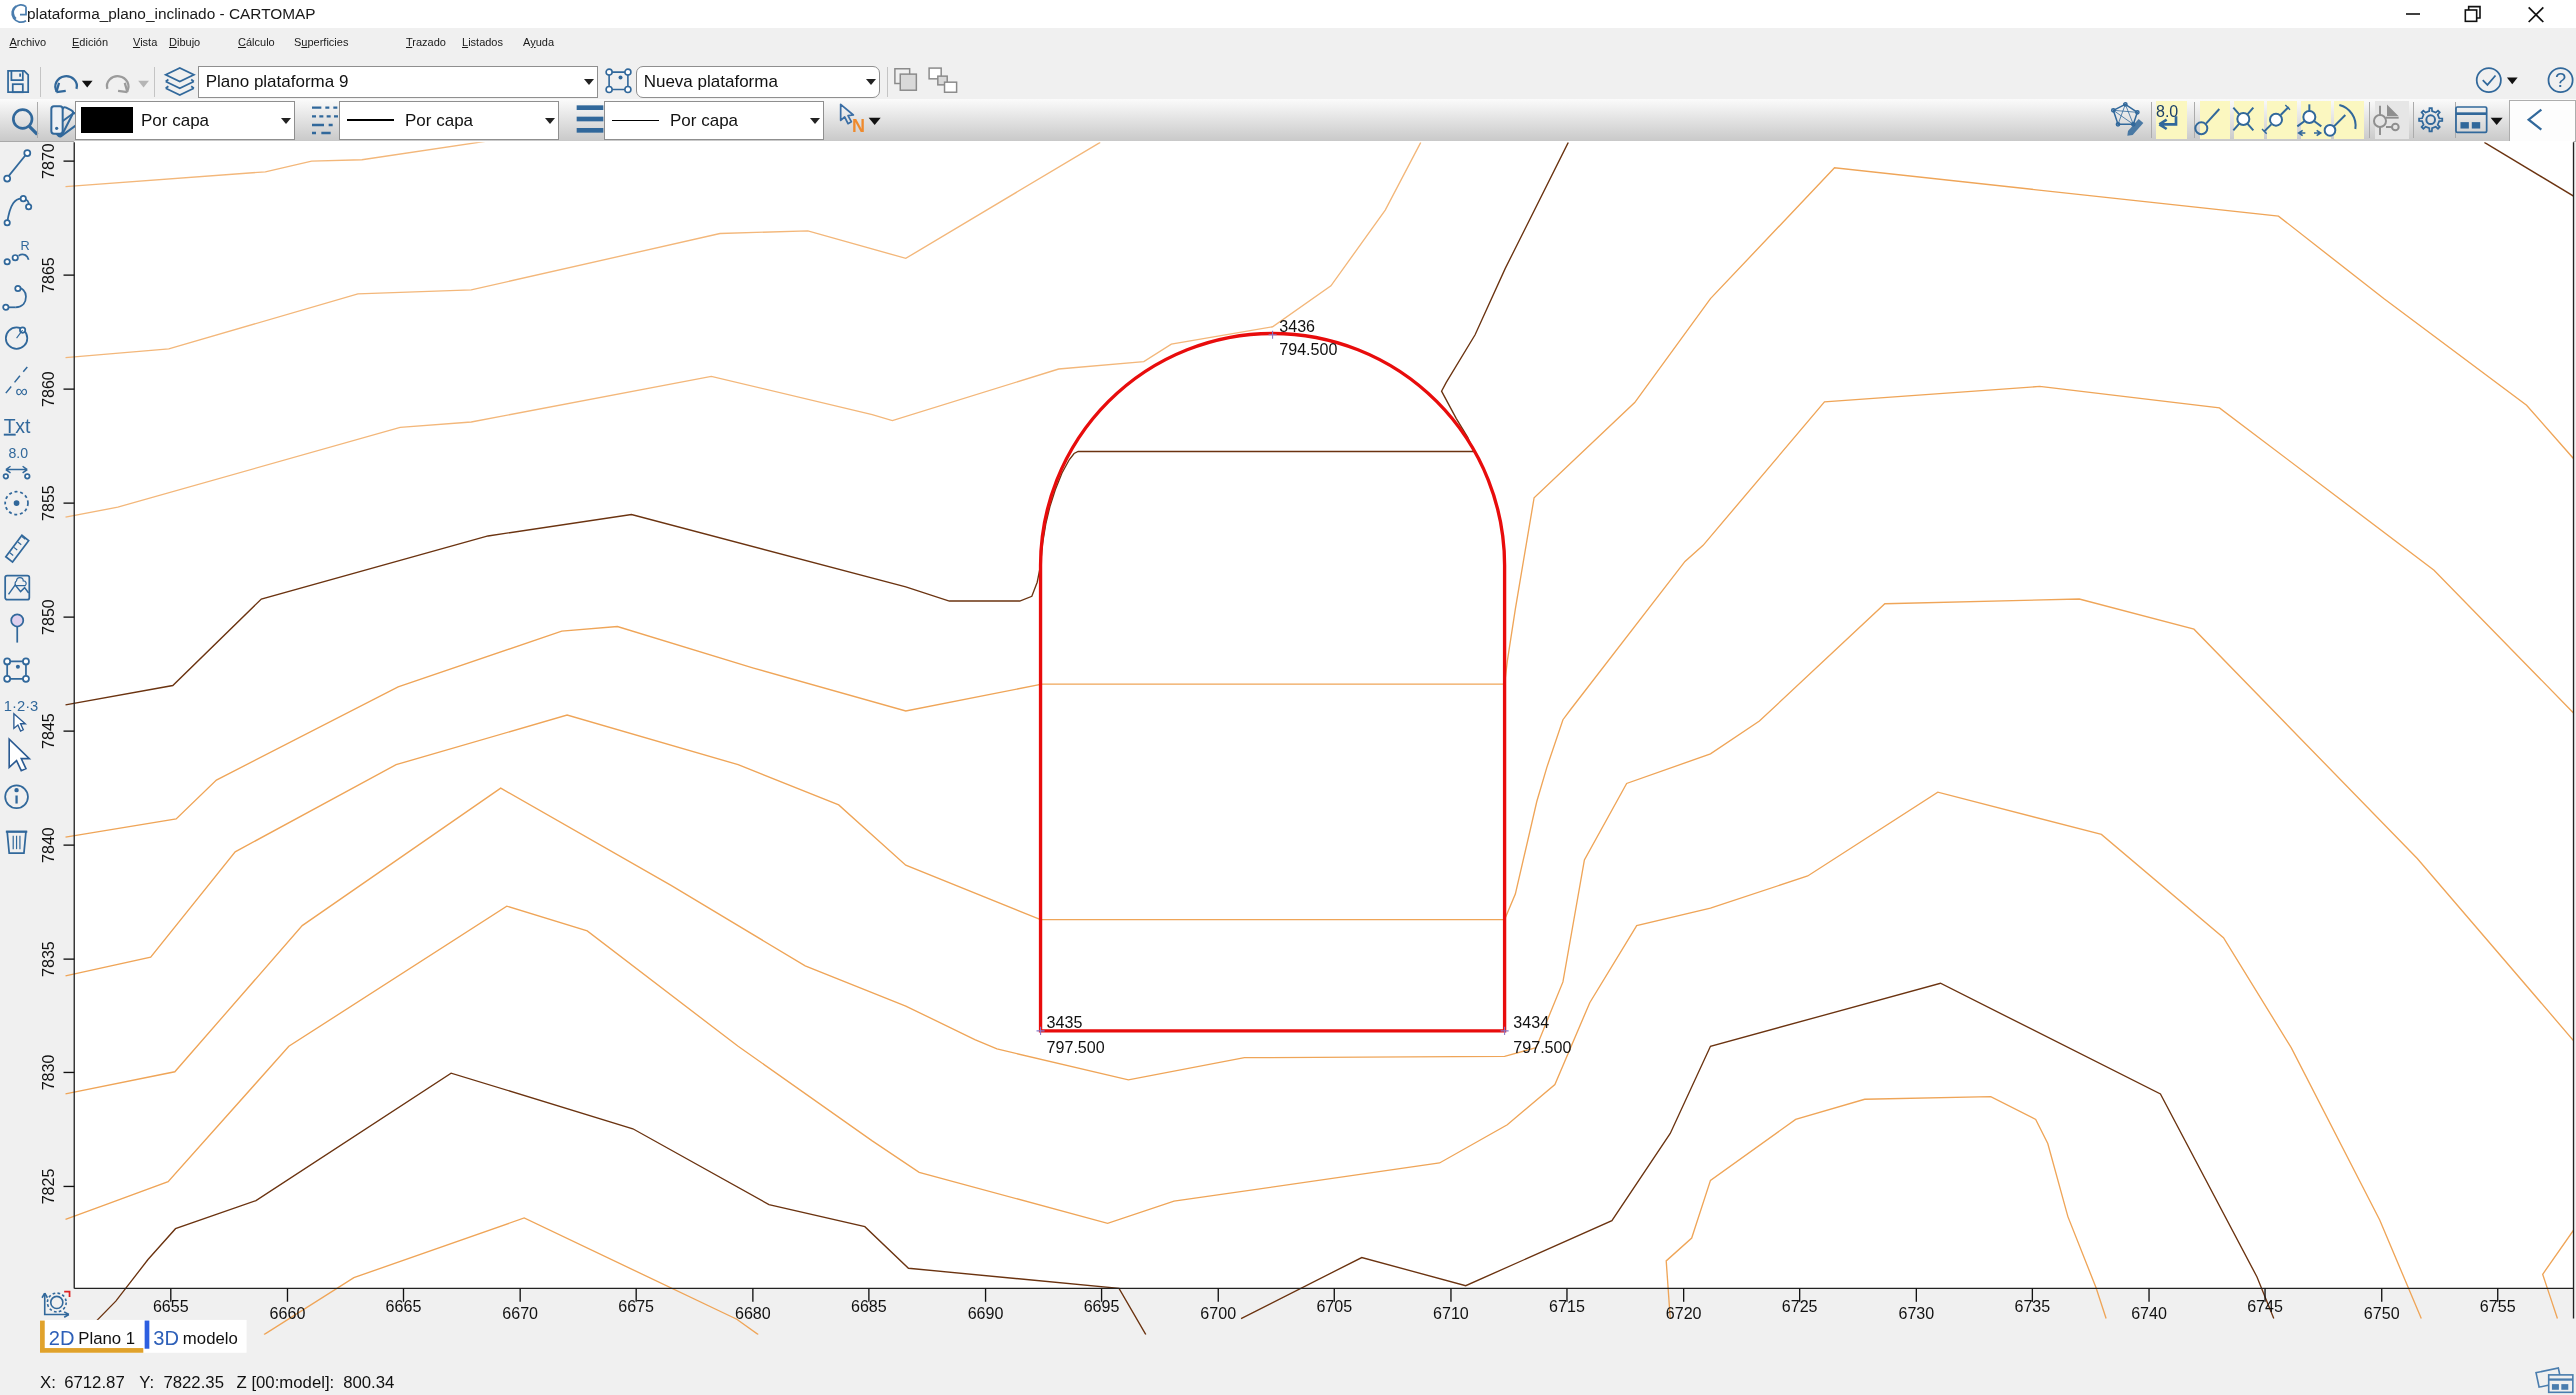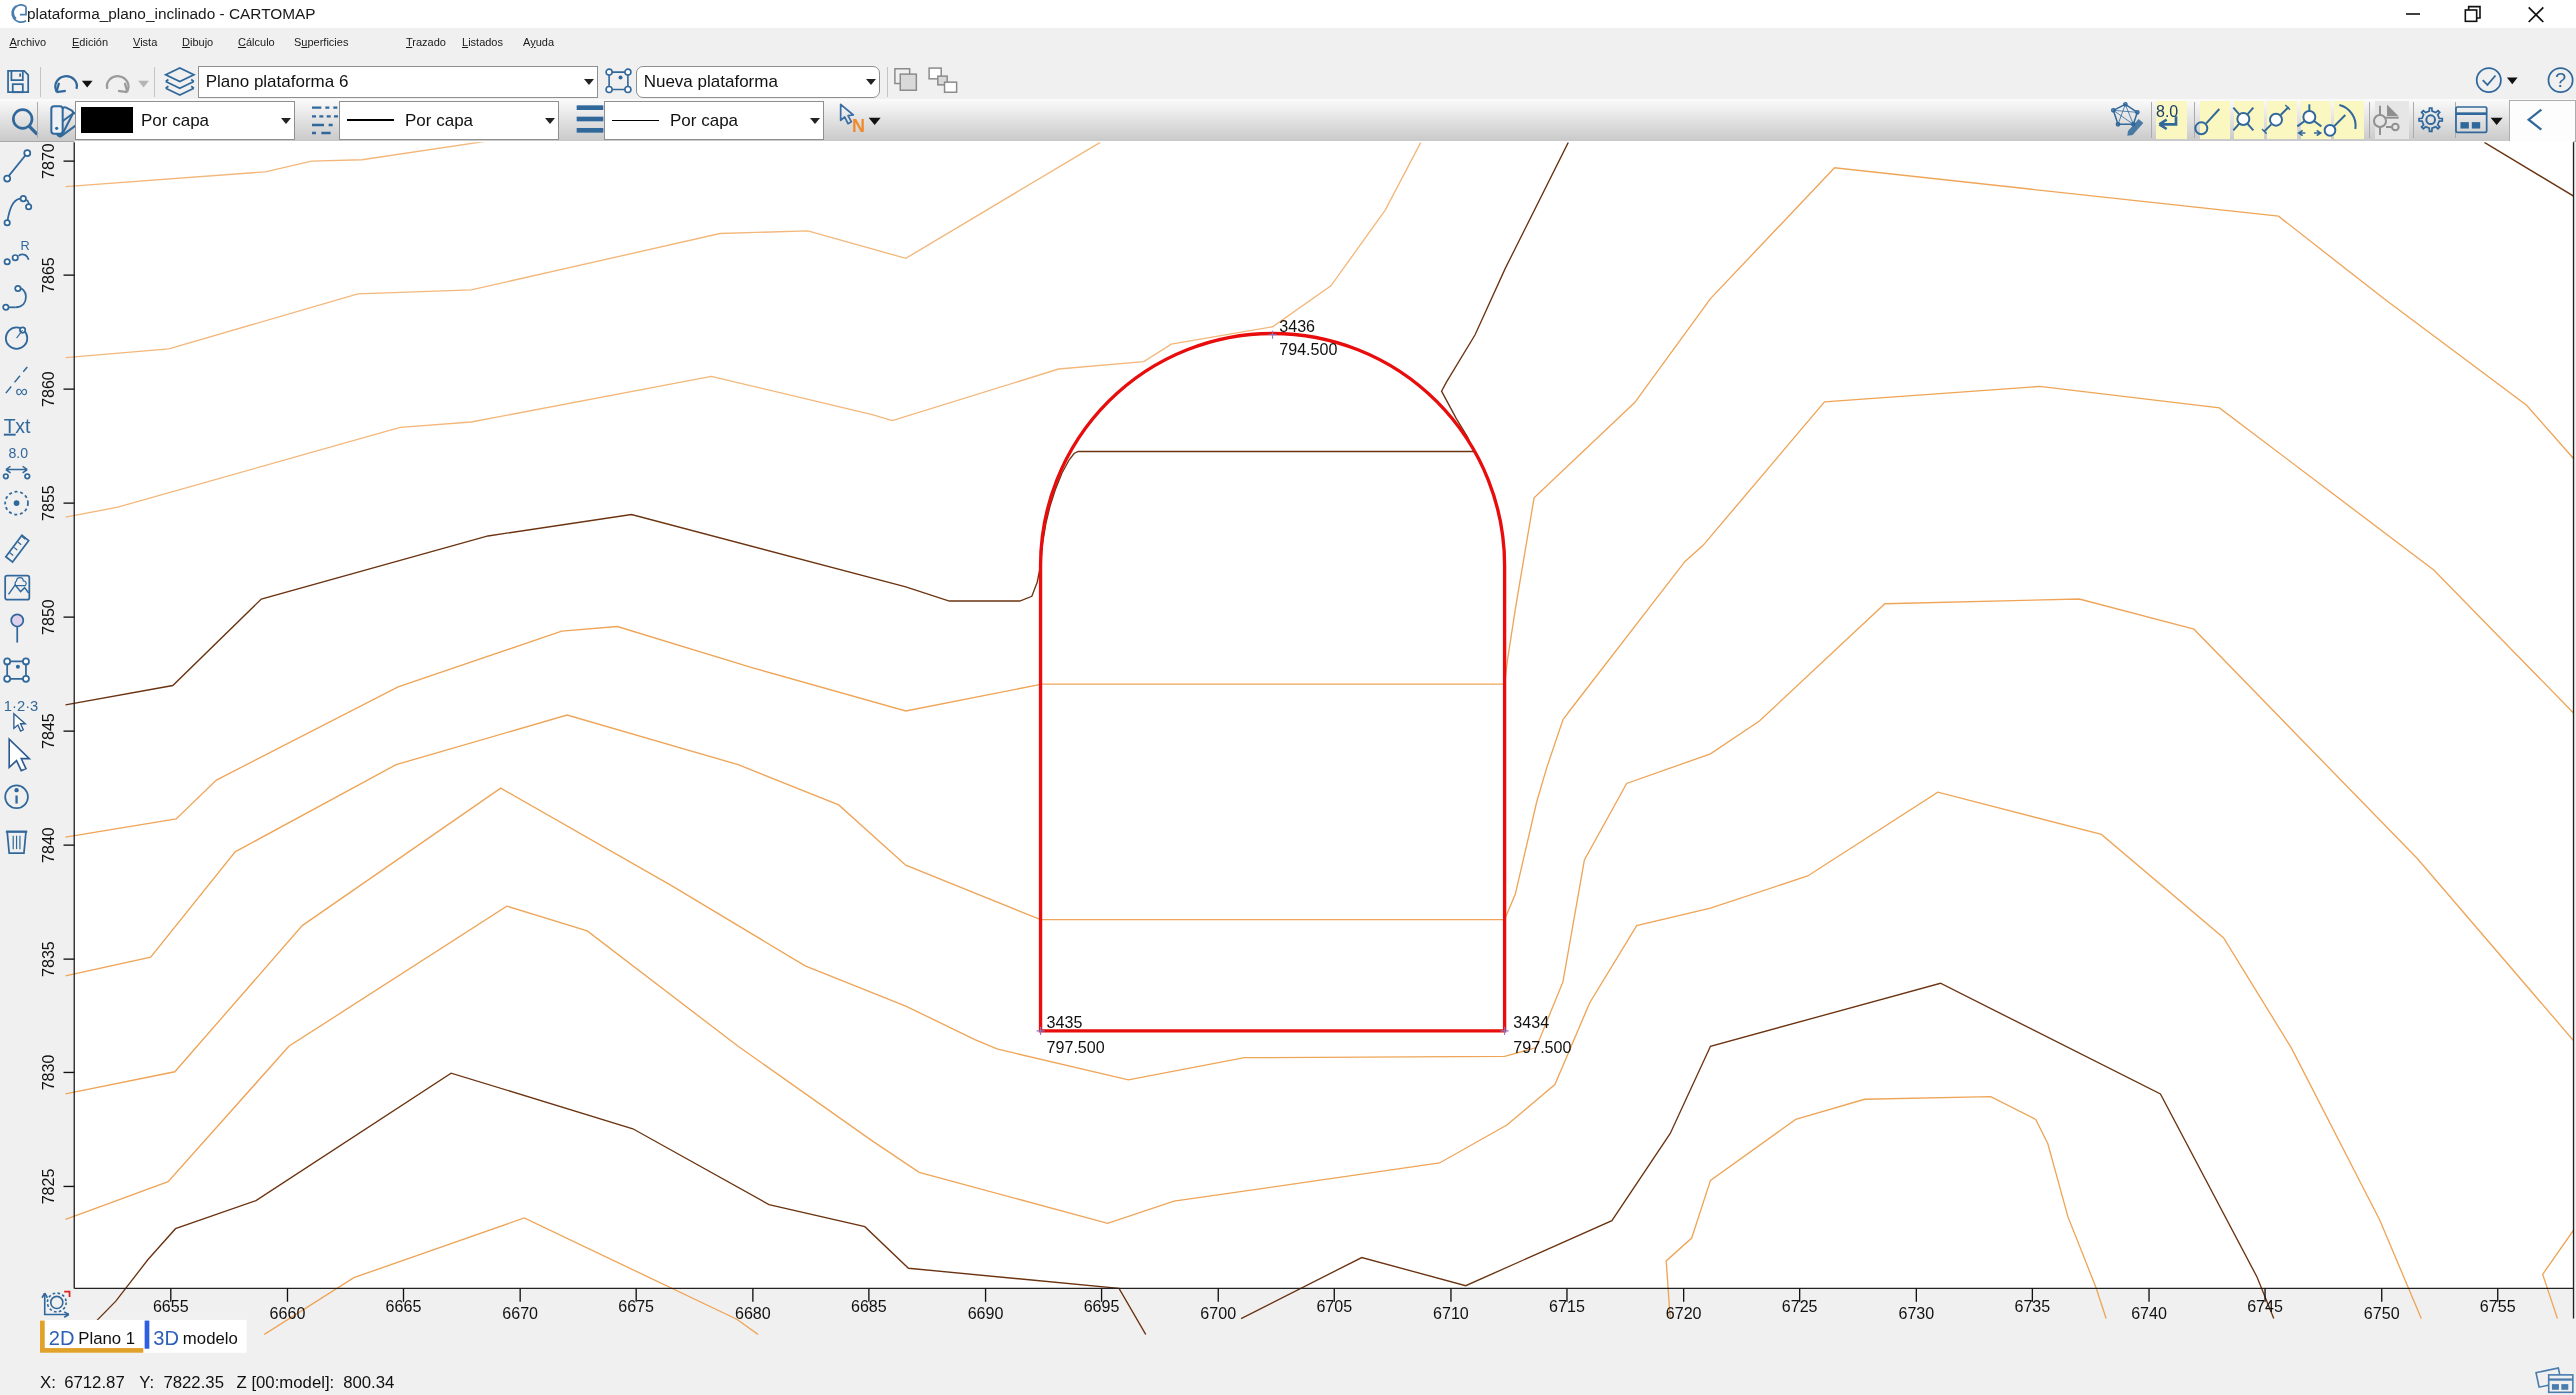--- a/index.html
+++ b/index.html
@@ -26,21 +26,21 @@
     <rect x="3686" y="15" width="17" height="17" fill="none" stroke="#111" stroke-width="2.4"></rect>
     <path d="M 3691 15 L 3691 10 L 3708 10 L 3708 27 L 3703 27" fill="none" stroke="#111" stroke-width="2.4"></path>
     <path d="M 3781 11 L 3803 33 M 3803 11 L 3781 33" fill="none" stroke="#111" stroke-width="2.6"></path>
   </svg>
   <div class="title-text">plataforma_plano_inclinado - CARTOMAP</div>
 </div>
 <div class="menubar">
   <span style="left:9.4px"><u>A</u>rchivo</span>
   <span style="left:72px"><u>E</u>dición</span>
   <span style="left:133px"><u>V</u>ista</span>
-  <span style="left:182px"><u>D</u>ibujo</span>
+  <span style="left:169px"><u>D</u>ibujo</span>
   <span style="left:238px"><u>C</u>álculo</span>
   <span style="left:294px">S<u>u</u>perficies</span>
   <span style="left:406px"><u>T</u>razado</span>
   <span style="left:462px"><u>L</u>istados</span>
   <span style="left:523px">A<u>y</u>uda</span>
 </div>
 <div class="row1">
   <svg width="2576" height="35" style="position:absolute;left:0;top:0" viewBox="0 0 3840 52">
     <g fill="none" stroke="#31689b" stroke-width="2.6">
       <path d="M 12 10 L 36 10 L 42 16 L 42 42 L 12 42 Z"></path>
@@ -80,21 +80,21 @@
       <path d="M 3701 24 L 3708 31 L 3720 17"></path>
       <circle cx="3817" cy="24" r="18"></circle>
     </g>
     <text x="3817" y="34" font-size="30" fill="#31689b" text-anchor="middle">?</text>
     <path d="M 3737 20 L 3753 20 L 3745 30 Z" fill="#111"></path>
   </svg>
   <div class="sep1" style="left:40px"></div>
   <div class="sep1" style="left:154px"></div>
   <div class="sep1" style="left:887px"></div>
   <div class="combo" style="left:198px;top:2px;width:398px;height:29.5px;">
-      <span style="position:absolute;left:6.7px;top:5.4px">Plano plataforma 6</span>
+      <span style="position:absolute;left:6.7px;top:5.4px">Plano plataforma 9</span>
       <span class="arr"></span>
     </div>
   <div class="combo" style="left:636px;top:2px;width:242px;height:29.5px;border-radius:7px;">
       <span style="position:absolute;left:6.7px;top:5.4px">Nueva plataforma</span>
       <span class="arr"></span>
     </div>
 </div>
 <div class="row2">
   <svg width="2576" height="42" style="position:absolute;left:0;top:0" viewBox="0 0 3840 63">
     <circle cx="22" cy="30" r="14" fill="none" stroke="#31689b" stroke-width="4"></circle>

